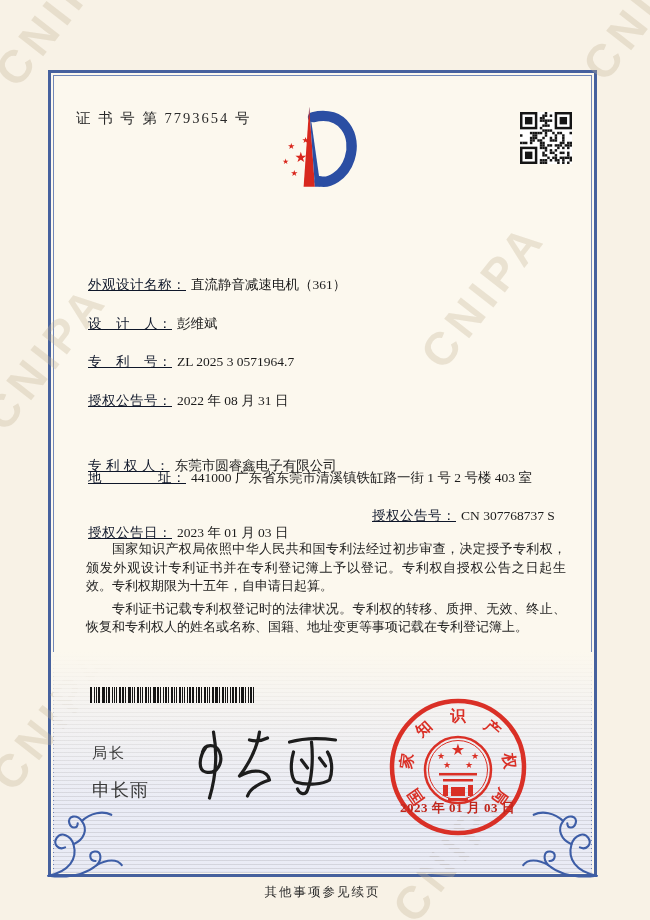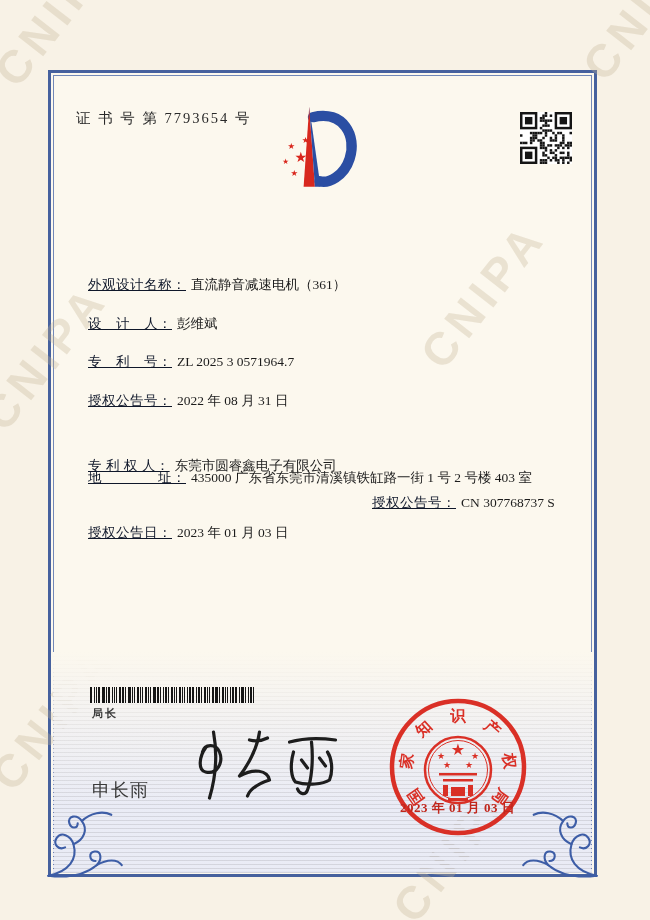--- a/index.html
+++ b/index.html
@@ -20,22 +20,22 @@
          font-size:31px;font-weight:700;letter-spacing:5px;color:#161616;}
   .fields{position:absolute;left:88px;top:270px;width:480px;font-size:13.5px;}
   .frow{position:absolute;left:0;white-space:nowrap;}
   .flabel{letter-spacing:.5px;color:#0f172a;text-decoration:underline;}
   .fvalue{margin-left:5px;color:#1c1c1c;}
   .frow2{position:absolute;white-space:nowrap;}
   .paras{position:absolute;left:86px;top:540px;width:480px;font-size:13px;line-height:18.5px;
          text-align:justify;color:#222;}
   .paras p{margin:0;text-indent:2em;}
   .paras p + p{margin-top:4px;}
-  .sig-title{position:absolute;left:92px;top:706px;font-family:"Liberation Sans","DejaVu Sans",sans-serif;
-             font-size:11px;letter-spacing:2px;color:#3a3a3a;font-weight:bold;}
+  .sig-title{position:absolute;left:92px;top:744px;font-family:"Liberation Sans","DejaVu Sans",sans-serif;
+             font-size:15px;letter-spacing:2px;color:#3a3a3a;}
   .sig-name{position:absolute;left:92px;top:778px;font-family:"Liberation Sans","DejaVu Sans",sans-serif;
             font-size:18px;letter-spacing:1px;color:#3a3a3a;}
   .handsig{position:absolute;left:175px;top:726px;}
   .barcode{position:absolute;left:90px;top:687px;}
   .logo{position:absolute;left:266px;top:104px;}
   .qr{position:absolute;left:520px;top:112px;}
   .seal{position:absolute;left:383px;top:692px;opacity:.95;}
   .seal-date{position:absolute;left:380px;top:799px;width:155px;text-align:center;
              font-size:13px;font-weight:bold;letter-spacing:.5px;color:#c1271d;}
   .page-info{position:absolute;left:48px;right:53px;top:845px;text-align:center;
@@ -233,31 +233,33 @@
     <div class="frow" style="top:83px;">
       <span class="flabel">专　利　号：</span><span class="fvalue">ZL 2025 3 0571964.7</span>
     </div>
     <div class="frow" style="top:122px;">
       <span class="flabel">授权公告号：</span><span class="fvalue">2022 年 08 月 31 日</span>
     </div>
     <div class="frow" style="top:160px;margin-top:27px;">
       <span class="flabel">专 利 权 人：</span><span class="fvalue">东莞市圆睿鑫电子有限公司</span>
     </div>
     <div class="frow" style="top:199px;">
-      <span class="flabel">地　　　　址：</span><span class="fvalue">435000 广东省东莞市清溪镇铁缸路一街 1 号 2 号楼 403 室</span>
+      <span class="flabel">地　　　　址：</span><span class="fvalue">441000 广东省东莞市清溪镇铁缸路一街 1 号 2 号楼 403 室</span>
     </div>
     <div class="frow" style="top:237px;margin-top:17px;">
       <span class="flabel">授权公告日：</span><span class="fvalue">2023 年 01 月 03 日</span>
     </div>
-    <div class="frow2" style="left:284px;top:224px;">
+    <div class="frow2" style="left:284px;top:237px;">
       <span class="flabel">授权公告号：</span><span class="fvalue">CN 307768737 S</span>
     </div>
   </div>
 
   <div class="paras">
+    <p>国家知识产权局依照中华人民共和国专利法经过初步审查，决定授予专利权，颁发外观设计专利证书并在专利登记簿上予以登记。专利权自授权公告之日起生效。专利权期限为十五年，自申请日起算。</p>
+    <p>专利证书记载专利权登记时的法律状况。专利权的转移、质押、无效、终止、恢复和专利权人的姓名或名称、国籍、地址变更等事项记载在专利登记簿上。</p>
   </div>
 
   <svg class="barcode" id="bc-svg" width="170" height="16" viewBox="0 0 170 16">
       <rect x="0" y="0" width="2" height="16" fill="#151515"></rect>
       <rect x="4" y="0" width="1" height="16" fill="#151515"></rect>
       <rect x="6" y="0" width="1" height="16" fill="#151515"></rect>
       <rect x="8" y="0" width="2" height="16" fill="#151515"></rect>
       <rect x="12" y="0" width="3" height="16" fill="#151515"></rect>
       <rect x="16" y="0" width="1" height="16" fill="#151515"></rect>
       <rect x="18" y="0" width="2" height="16" fill="#151515"></rect>
@@ -353,14 +355,15 @@
         <rect x="60" y="87" width="30" height="2.5"></rect>
         <rect x="60" y="93" width="5" height="11"></rect>
         <rect x="85" y="93" width="5" height="11"></rect>
         <rect x="68" y="95" width="14" height="9"></rect>
         <rect x="65" y="106" width="20" height="3"></rect>
       </g>
     </g>
   </svg>
   <div class="seal-date">2023 年 01 月 03 日</div>
 
+  <div class="cont-note">其他事项参见续页</div>
 
 </div>
 
 </body></html>

